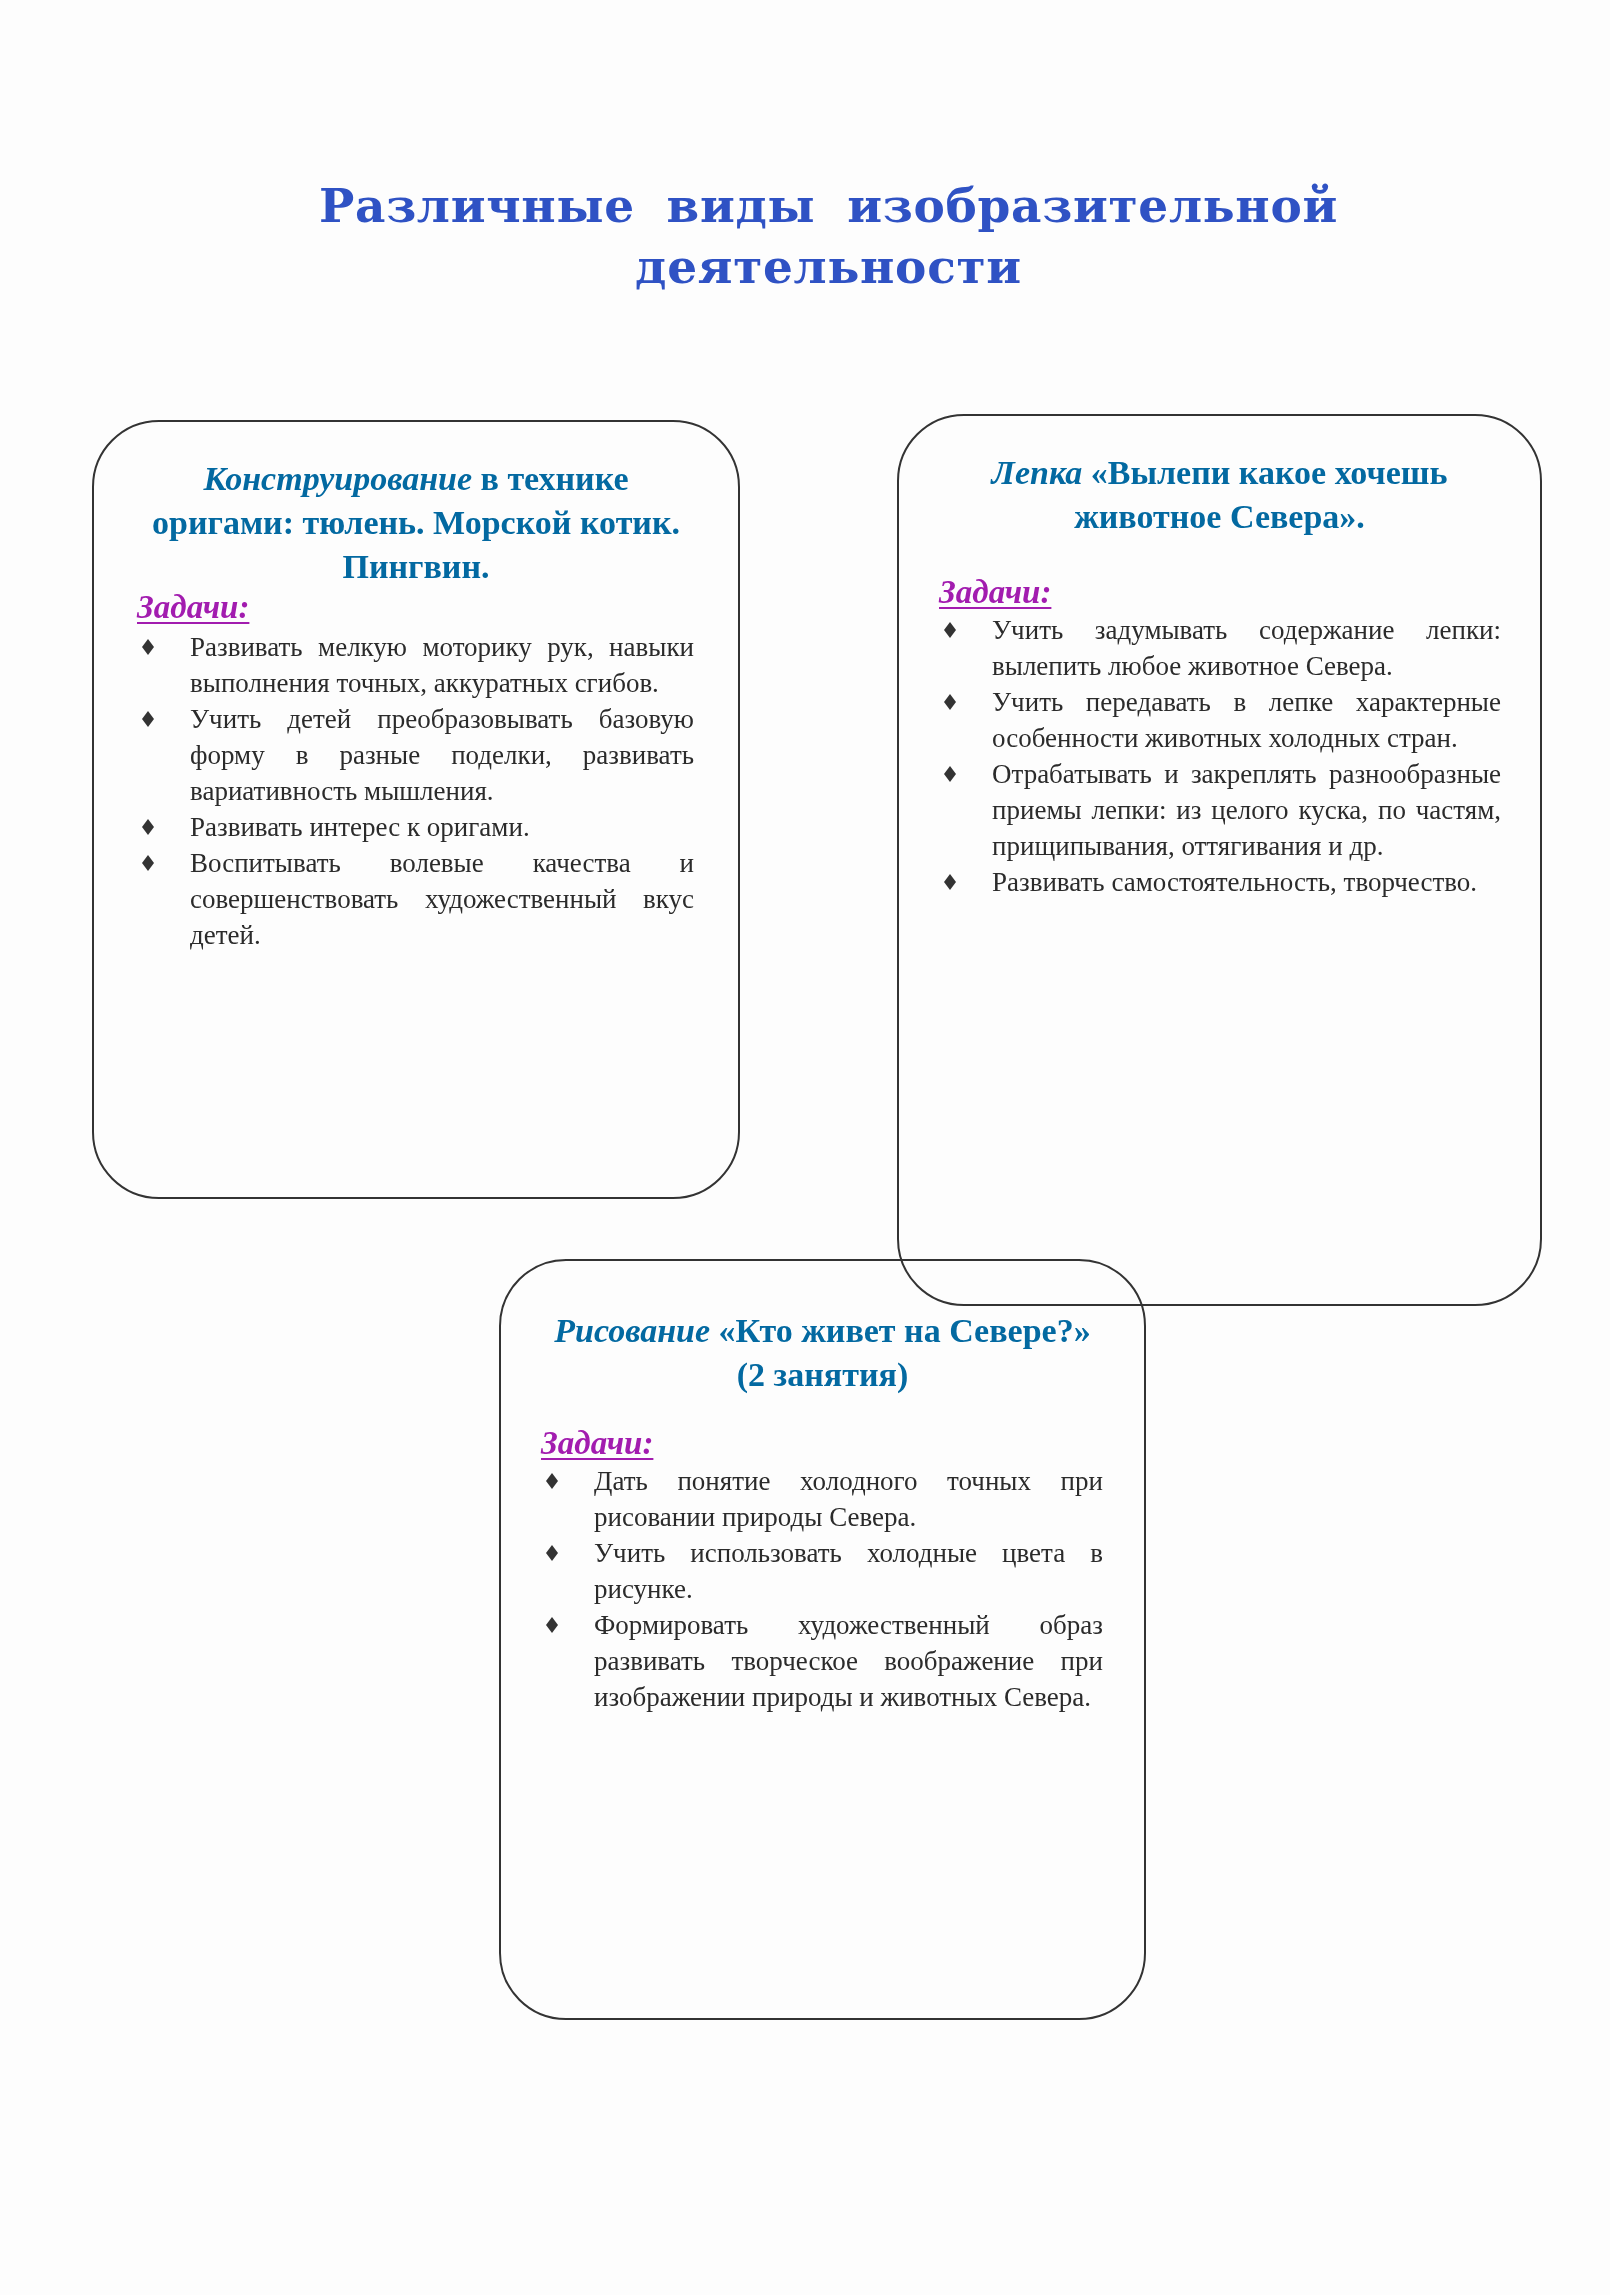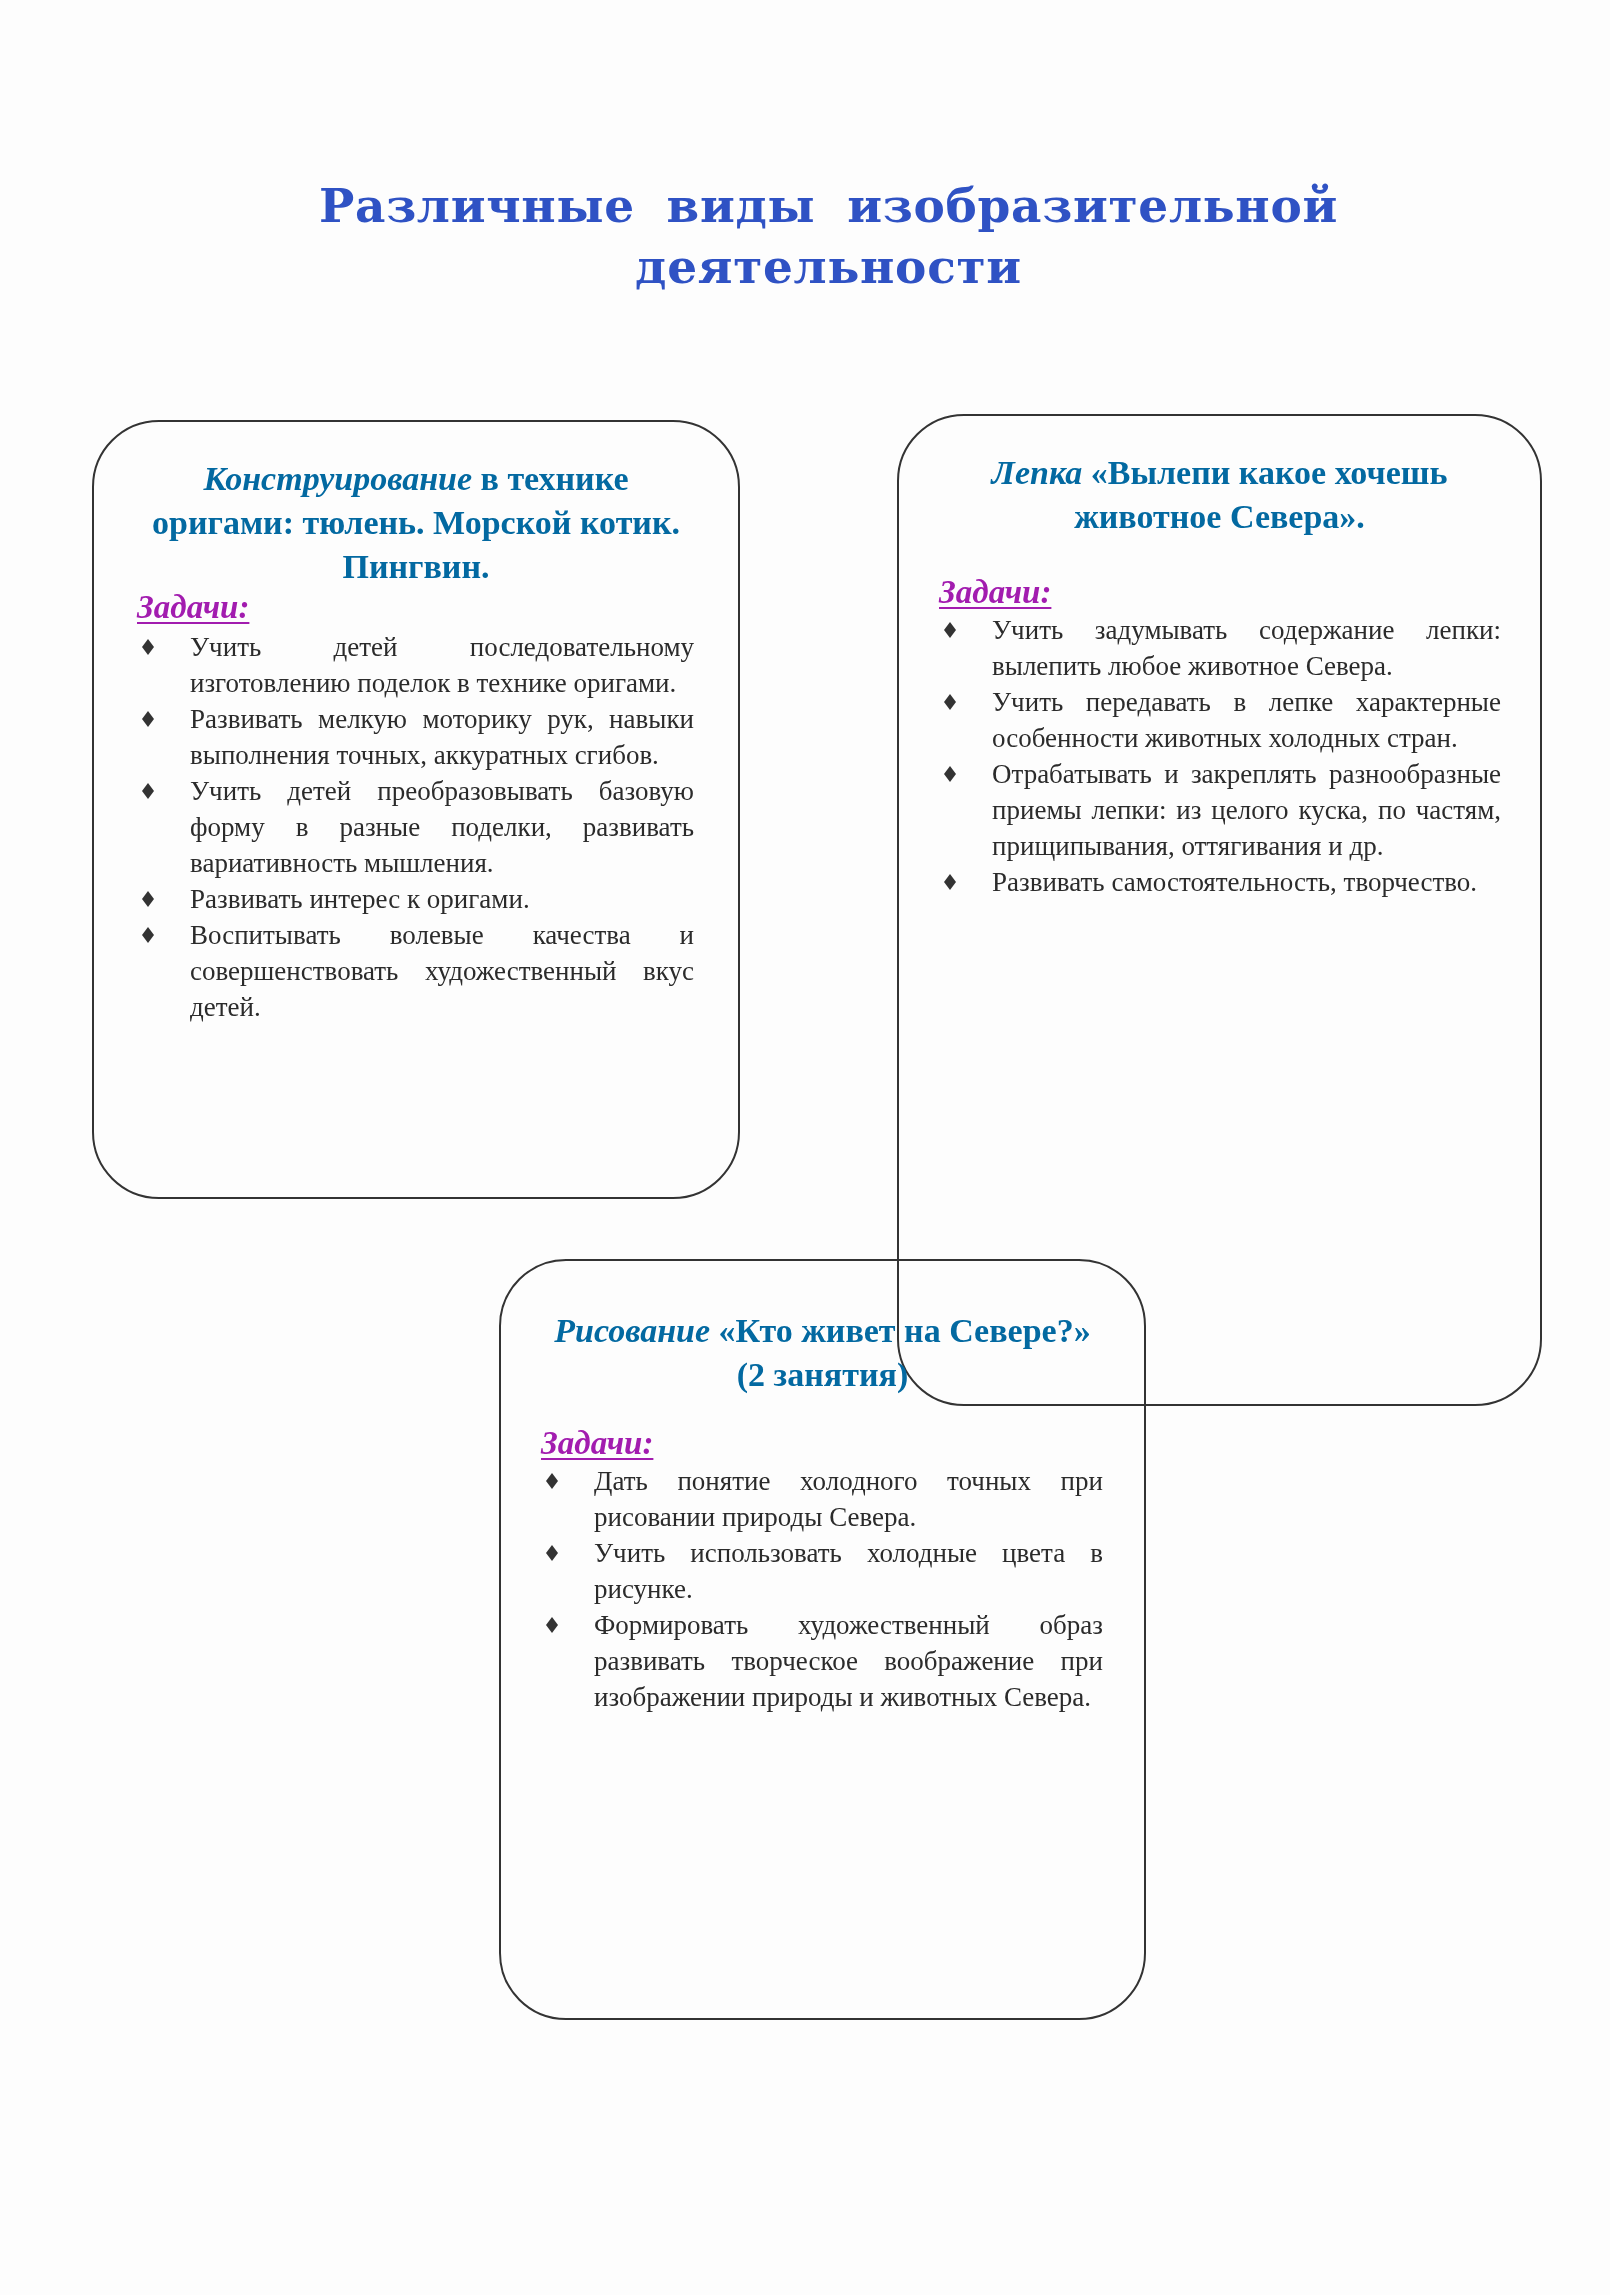--- a/index.html
+++ b/index.html
@@ -26,21 +26,21 @@
   .page-title .line1 { word-spacing: 14.7px; }
 
   .card {
     position: absolute;
     border: 2px solid #333;
     border-radius: 67px;
     box-sizing: border-box;
     background: transparent;
   }
   #card-1 { left: 92px; top: 420px; width: 648px; height: 779px; }
-  #card-2 { left: 897px; top: 414px; width: 645px; height: 992px; }
+  #card-2 { left: 897px; top: 414px; width: 645px; height: 892px; }
   #card-3 { left: 499px; top: 1259px; width: 647px; height: 761px; }
 
   .card-title {
     text-align: center;
     font-weight: bold;
     font-size: 34px;
     line-height: 44px;
     color: #0369a1;
     font-family: "Liberation Serif", serif;
   }
@@ -97,25 +97,20 @@
   <span class="line line1">Различные виды изобразительной</span>
   <span class="line line2">деятельности</span>
 </h1>
 
 <section class="card" id="card-1">
   <div class="card-title">
     <span class="kind">Конструирование</span><span> в  технике оригами: тюлень. Морской котик. Пингвин.</span>
   </div>
   <div class="tasks-label">Задачи:</div>
   <ul class="tasks">
-    <li><span class="bullet">
-          <svg width="12" height="16" viewBox="0 0 18 24">
-            <polygon points="9,0 18,12 9,24 0,12" fill="#333"></polygon>
-          </svg>
-        </span><span>Учить детей последовательному изготовлению поделок в технике оригами.</span></li>
     <li><span class="bullet">
           <svg width="12" height="16" viewBox="0 0 18 24">
             <polygon points="9,0 18,12 9,24 0,12" fill="#333"></polygon>
           </svg>
         </span><span>Развивать мелкую  моторику рук, навыки выполнения точных, аккуратных сгибов.</span></li>
     <li><span class="bullet">
           <svg width="12" height="16" viewBox="0 0 18 24">
             <polygon points="9,0 18,12 9,24 0,12" fill="#333"></polygon>
           </svg>
         </span><span>Учить детей преобразовывать базовую форму в разные поделки, развивать вариативность мышления.</span></li>

